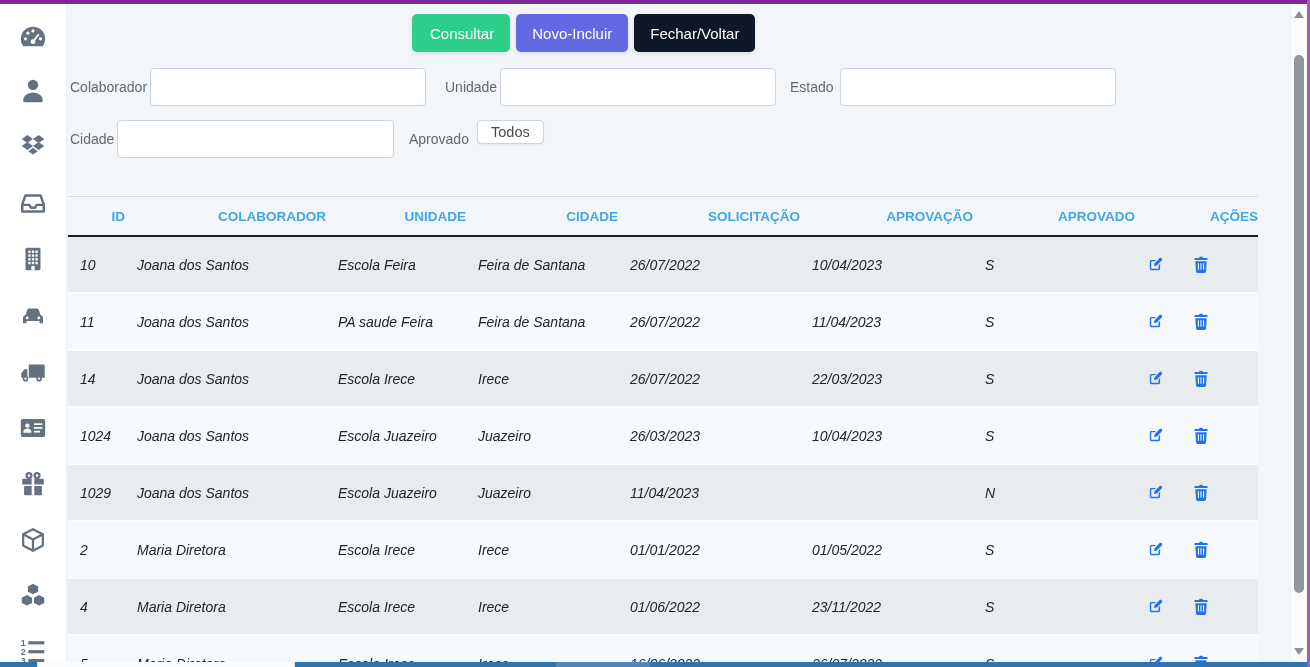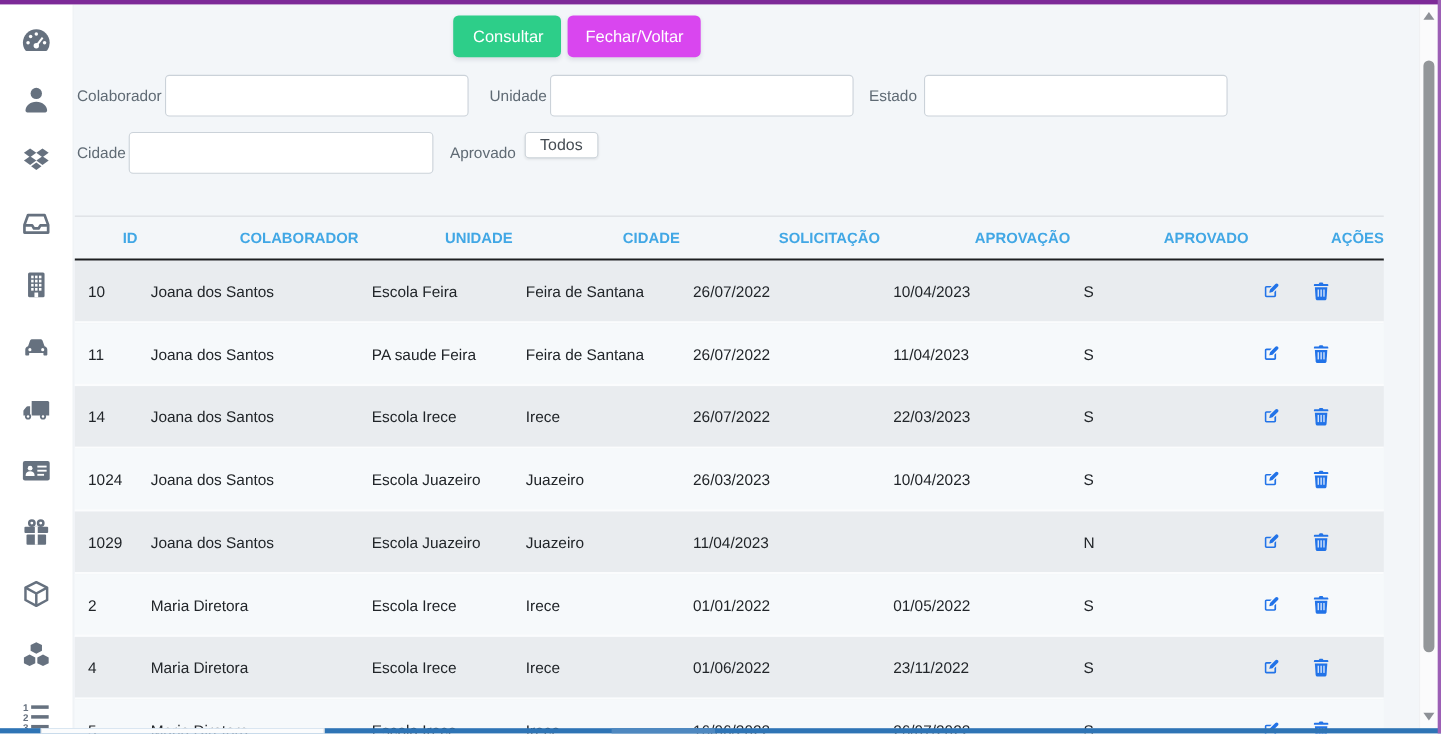--- a/index.html
+++ b/index.html
@@ -17,33 +17,33 @@
   .side-item{position:absolute;left:18px;width:30px;height:30px;cursor:pointer;}
   .side-item svg{width:30px;height:30px;display:block;}
 
   
   .title{position:absolute;left:80px;top:23px;font-size:15.5px;font-weight:bold;color:#3a3f45;letter-spacing:.2px;white-space:nowrap;}
   .btn-row{position:absolute;left:412px;top:14px;display:flex;gap:6px;height:38px;}
   .btn{border:none;border-radius:5px;color:#fff;font-size:15px;padding:0 16px;height:38px;font-family:inherit;cursor:pointer;box-shadow:0 2px 4px rgba(50,50,93,.12);white-space:nowrap;}
   .btn-consultar{background:#2dce89;padding-left:18px;}
   .btn-limpar{background:#ecd69b;color:#faf3d9;}
   .btn-novo{background:#6269e2;}
-  .btn-fechar{background:#d946ef;}
+  .btn-fechar{background:#0f172a;}
 
   
   .flabel{position:absolute;font-size:14px;color:#5f6a74;height:38px;line-height:38px;white-space:nowrap;}
   .finput{position:absolute;height:38px;border:1px solid #cbd2d9;border-radius:4px;background:#fff;box-sizing:border-box;padding:0 10px;font-family:inherit;font-size:14px;color:#333;}
   .todos-btn{position:absolute;left:477px;top:120px;height:24px;padding:0 13px;background:#fff;border:1px solid #ccd3d9;border-radius:4px;font-family:inherit;font-size:14.5px;color:#454c53;cursor:pointer;box-shadow:0 1px 2px rgba(0,0,0,.06);}
 
   
   .table{position:absolute;left:68px;top:196px;width:1190px;}
   .grid-cols{display:grid;grid-template-columns:57px 201px 140px 152px 182px 173px 162px 1fr;}
   .thead{height:38px;align-items:center;border-top:1px solid #d8dce0;border-bottom:2px solid #1c1e21;color:#41a7e5;font-weight:bold;font-size:13.5px;text-align:right;}
   .tcell{padding-left:12px;white-space:nowrap;overflow:hidden;}
-  .trow{height:55px;align-items:center;font-size:14px;color:#212529;border-bottom:2px solid #fbfcfd;}
+  .trow{height:55px;align-items:center;font-size:14px;color:#212529;border-bottom:2px solid #fbfcfd;font-style:italic;}
   .trow:nth-child(odd){background:#e9ecef;}
   .trow:nth-child(even){background:#f6f9fb;}
   .actions{display:flex;gap:28px;align-items:center;}
   .act-btn{background:none;border:none;padding:0;width:18px;height:18px;cursor:pointer;}
   .act-btn svg{display:block;}
 
   
   .vscroll{position:absolute;right:3px;top:4px;bottom:5px;width:16px;background:#fbfbfc;border-left:1px solid #f0f1f3;z-index:30;}
   .vscroll .up{position:absolute;top:7px;left:3px;width:0;height:0;border-left:5px solid transparent;border-right:5px solid transparent;border-bottom:7px solid #8d9096;}
   .vscroll .down{position:absolute;bottom:7px;left:3px;width:0;height:0;border-left:5px solid transparent;border-right:5px solid transparent;border-top:7px solid #8d9096;}
@@ -178,20 +178,21 @@
             <rect x="11" y="4.5" width="17" height="3.4"></rect>
             <rect x="11" y="14" width="17" height="3.4"></rect>
             <rect x="11" y="23.5" width="17" height="3.4"></rect>
           </g>
         </svg>
     </div>
   </nav>
 
   <div class="btn-row">
     <button class="btn btn-consultar">Consultar</button>
+    <button class="btn btn-novo">Novo-Incluir</button>
     <button class="btn btn-fechar">Fechar/Voltar</button>
   </div>
 
   <label class="flabel" style="left:70px;top:68px">Colaborador</label>
   <input class="finput" style="left: 150px; top: 68px; width: 276px;" value="">
   <label class="flabel" style="left:445px;top:68px">Unidade</label>
   <input class="finput" style="left: 500px; top: 68px; width: 276px;" value="">
   <label class="flabel" style="left:790px;top:68px">Estado</label>
   <input class="finput" style="left: 840px; top: 68px; width: 276px;" value="">
   <label class="flabel" style="left:70px;top:120px">Cidade</label>

